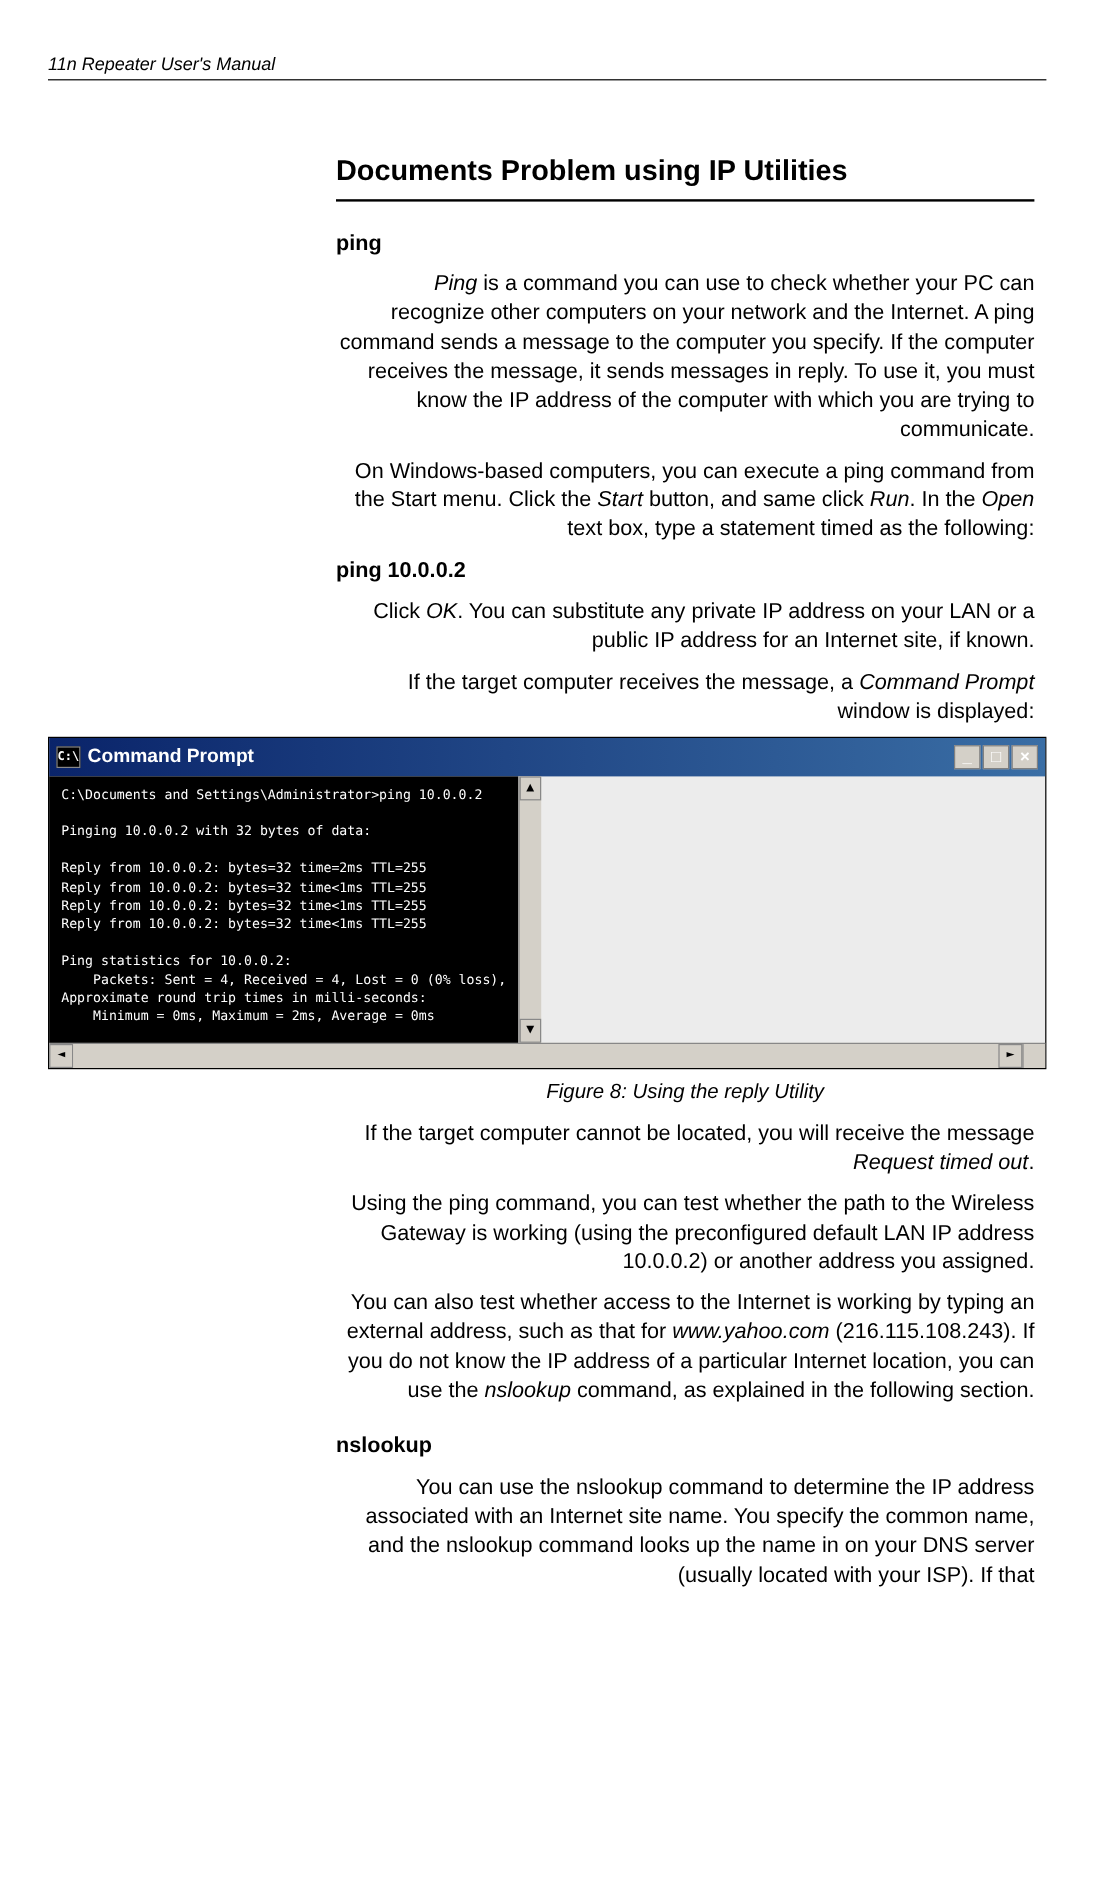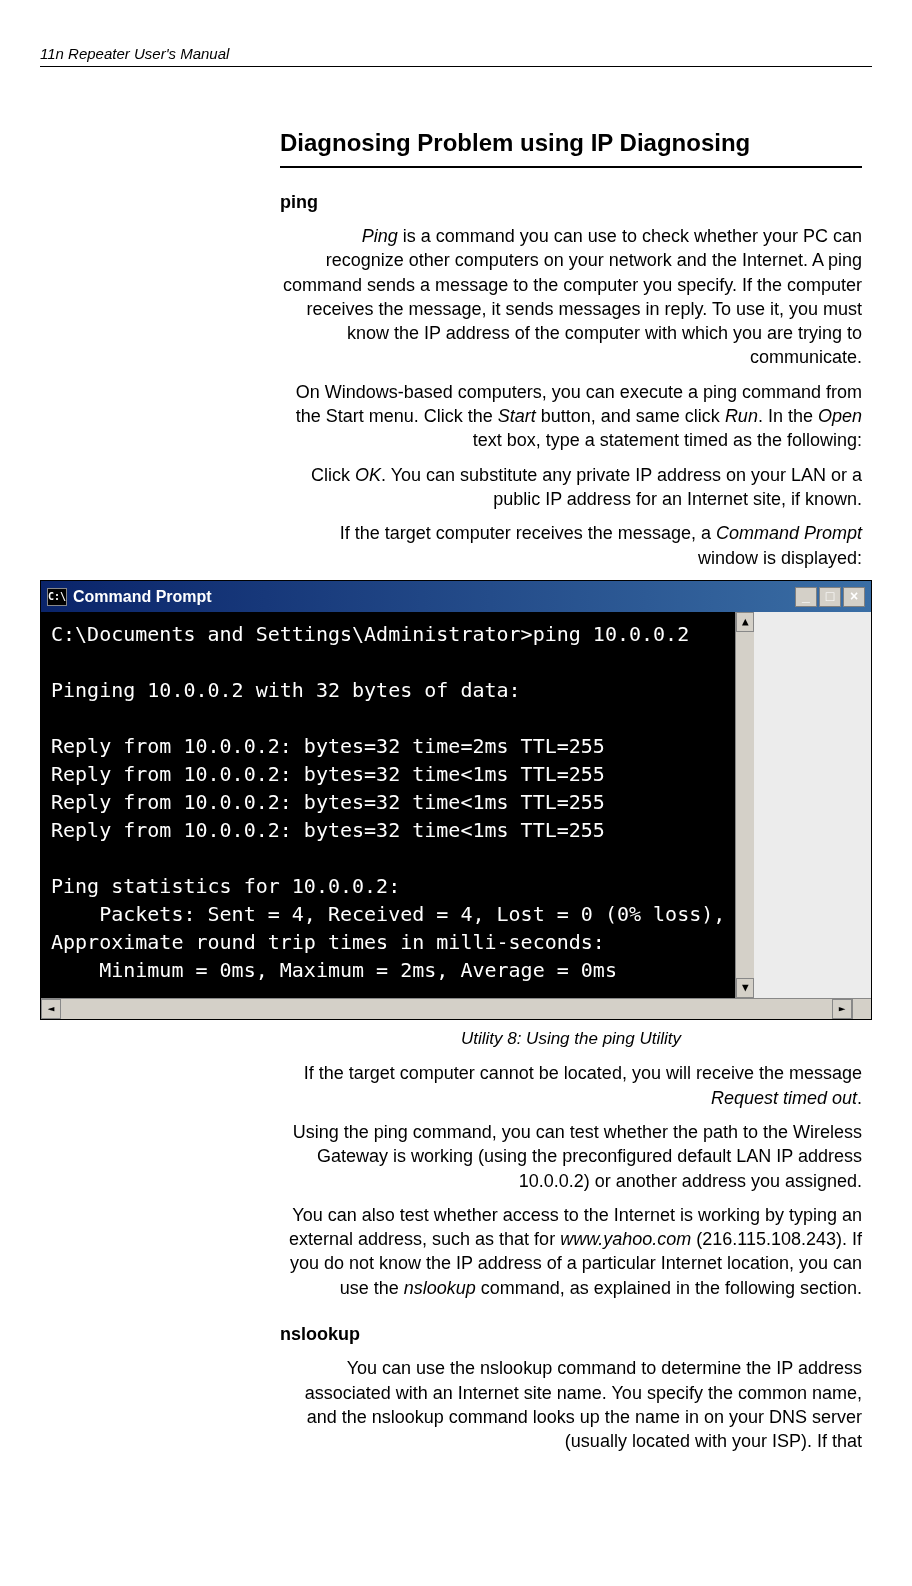--- a/index.html
+++ b/index.html
@@ -93,21 +93,21 @@
     display: inline-flex;
     align-items: center;
     justify-content: center;
     font-family: sans-serif;
     font-size: 14px;
     font-weight: bold;
   }
   .ping-body {
     background: #000;
     color: #fff;
-    font-size: 20px;
+    font-size: 11px;
     line-height: 1.4;
     padding: 8px 10px 14px 10px;
     white-space: pre;
     overflow: hidden;
   }
   .scroll-v {
     width: 18px;
     background: #d4d0c8;
     border-left: 1px solid #888;
     display: flex;
@@ -160,28 +160,29 @@
     margin-top: 30px;
   }
 </style>
 </head>
 <body>
 
 <div class="page">
   <div class="header-bar">11n Repeater User's Manual</div>
 
   <div class="content-indent">
-    <div class="section-title">Diagnosing Problem using IP Diagnosing</div>
+    <div class="section-title">Documents Problem using IP Utilities</div>
 
     <div class="sub-title">ping</div>
 
     <div class="para"><i>Ping</i><span> is a command you can use to check whether your PC can recognize other computers on your network and the Internet. A ping command sends a message to the computer you specify. If the computer receives the message, it sends messages in reply. To use it, you must know the IP address of the computer with which you are trying to communicate.</span></div>
 
     <div class="para"><span>On Windows-based computers, you can execute a ping command from the Start menu. Click the </span><i>Start</i><span> button, and same click </span><i>Run</i><span>. In the </span><i>Open</i><span> text box, type a statement timed as the following:</span></div>
 
+    <div class="bold-line">ping 10.0.0.2</div>
 
     <div class="para"><span>Click </span><i>OK</i><span>. You can substitute any private IP address on your LAN or a public IP address for an Internet site, if known.</span></div>
 
     <div class="para"><span>If the target computer receives the message, a </span><i>Command Prompt</i><span> window is displayed:</span></div>
   </div>
 
   <div class="ping-box">
     <div class="ping-titlebar">
       <div class="ping-title-left">
         <span class="cmd-icon">C:\</span>
@@ -215,21 +216,21 @@
     </div>
     <div class="ping-hscroll">
       <div class="hs-arrow">◄</div>
       <div class="hs-track"></div>
       <div class="hs-arrow">►</div>
       <div class="sizegrip"></div>
     </div>
   </div>
 
   <div class="content-indent">
-    <div class="figure-caption">Utility 8:          Using the ping Utility</div>
+    <div class="figure-caption">Figure 8:          Using the reply Utility</div>
 
     <div class="para"><span>If the target computer cannot be located, you will receive the message </span><i>Request timed out</i><span>.</span></div>
 
     <div class="para">Using the ping command, you can test whether the path to the Wireless Gateway is working (using the preconfigured default LAN IP address 10.0.0.2) or another address you assigned.</div>
 
     <div class="para"><span>You can also test whether access to the Internet is working by typing an external address, such as that for </span><i>www.yahoo.com</i><span> (216.115.108.243). If you do not know the IP address of a particular Internet location, you can use the </span><i>nslookup</i><span> command, as explained in the following section.</span></div>
 
 
     <div class="sub-title">nslookup</div>
 

